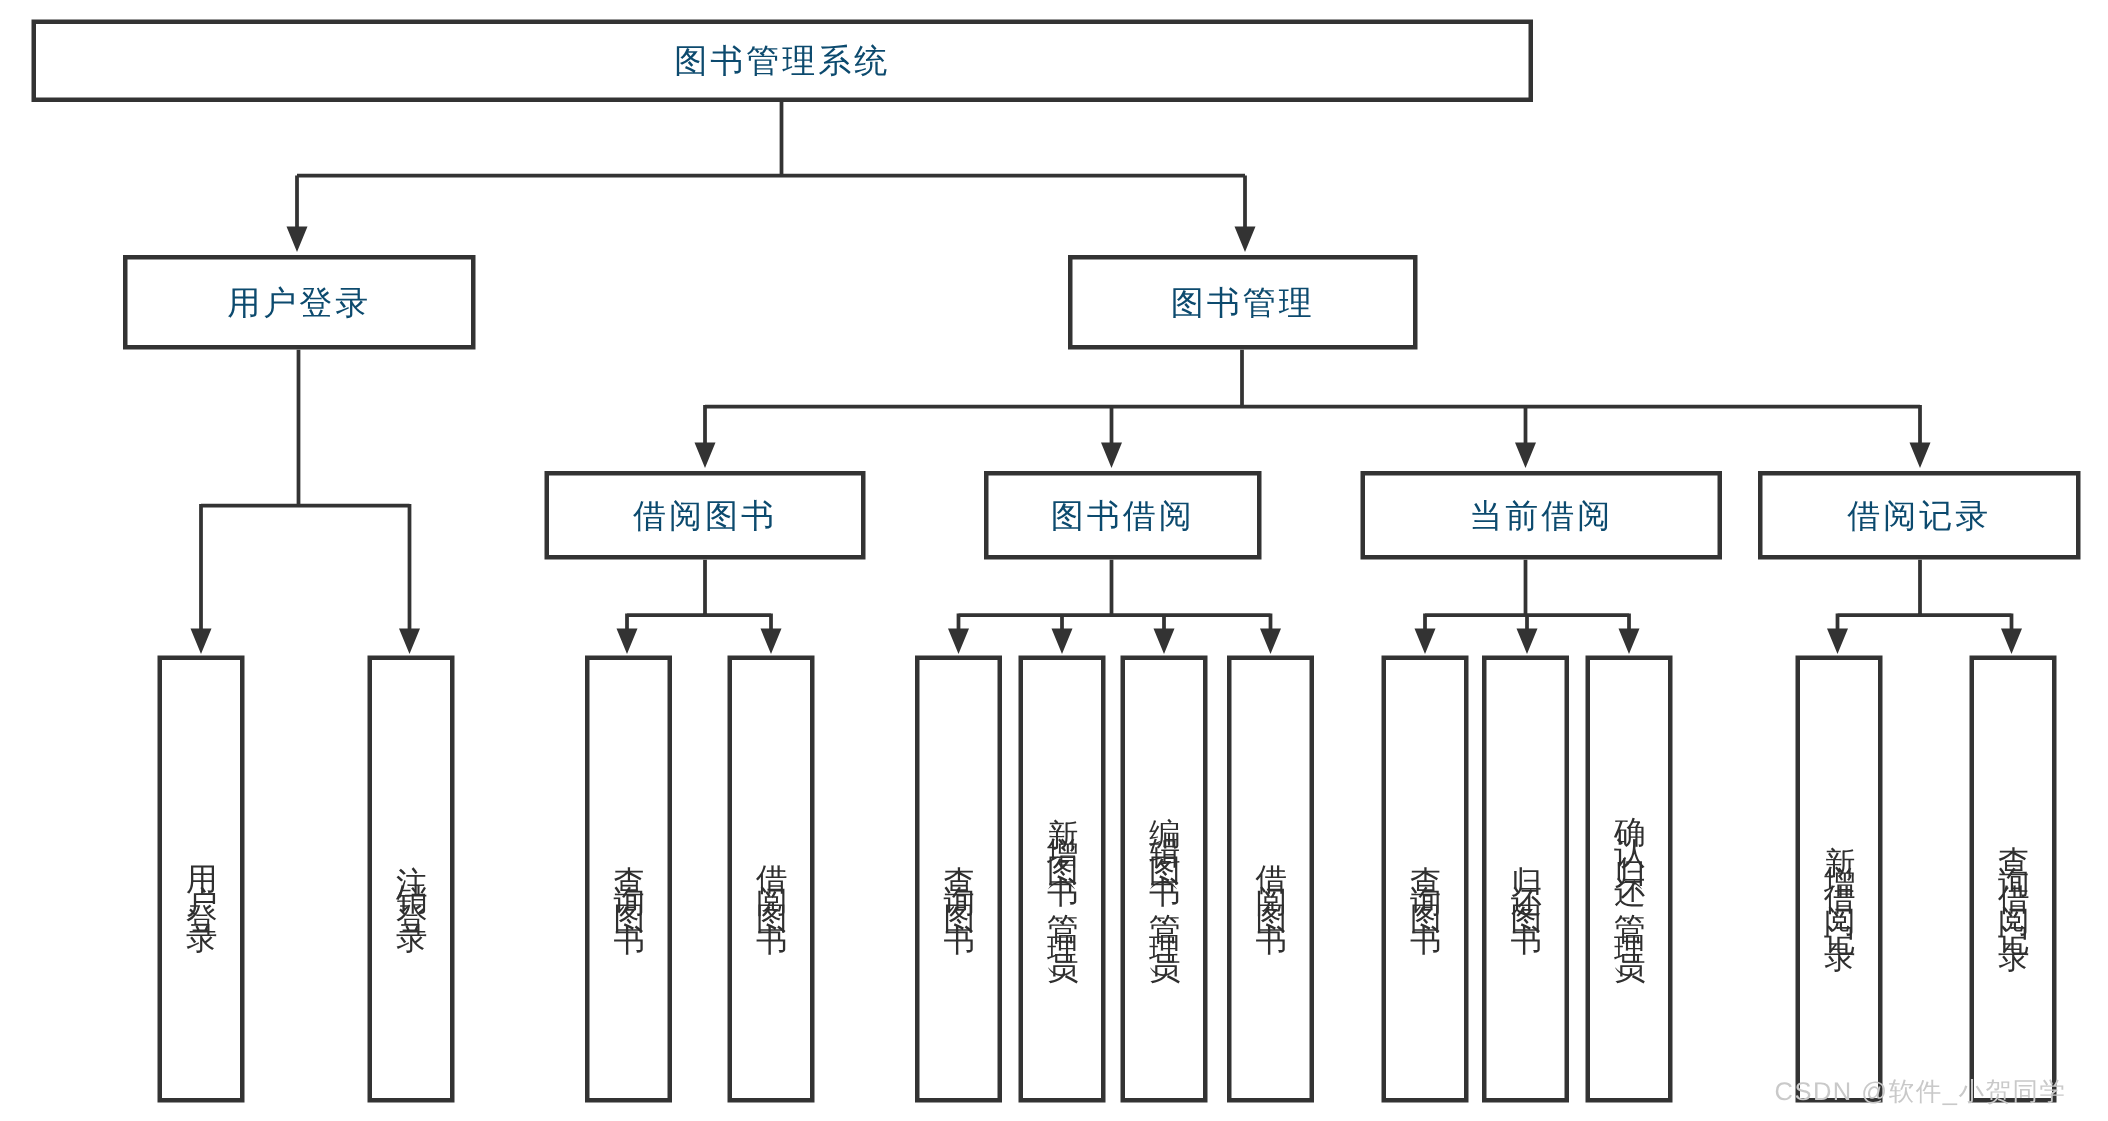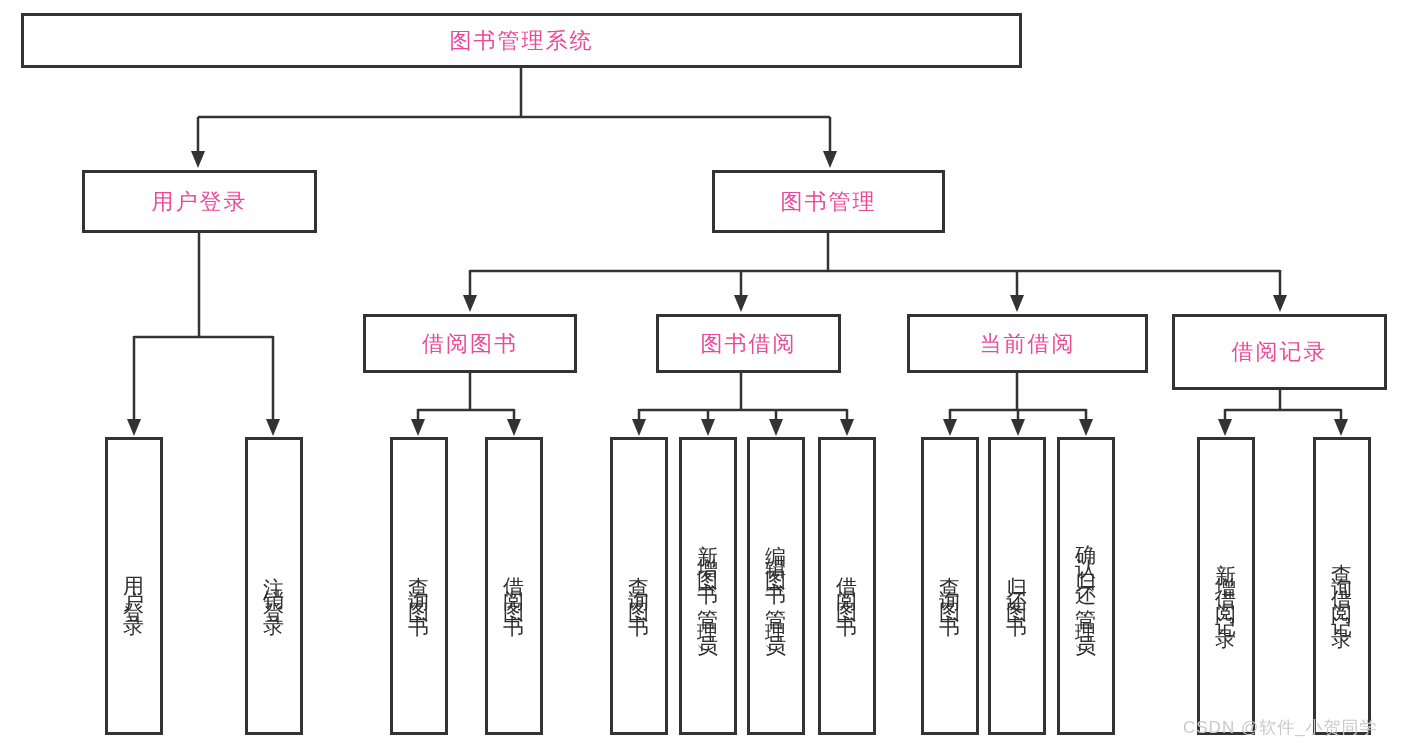--- a/index.html
+++ b/index.html
@@ -11,21 +11,21 @@
     overflow:hidden;
   }
   #connectors{position:absolute;left:0;top:0;z-index:1;}
   .node{
     position:absolute;
     box-sizing:border-box;
     border:3px solid #333333;
     background:#ffffff;
     display:flex;align-items:center;justify-content:center;
     z-index:2;
-    color:#ec4899;
+    color:#0c4a6e;
     font-size:22px;
     letter-spacing:2px;
     white-space:nowrap;
   }
   .leaf{
     position:absolute;
     top:437px;width:58px;height:298px;
     box-sizing:border-box;
     border:3px solid #333333;
     background:#ffffff;
@@ -93,21 +93,21 @@
 
   <div class="node" style="left:363px;top:314px;width:214px;height:59px">
     <span>借阅图书</span>
   </div>
   <div class="node" style="left:656px;top:314px;width:185px;height:59px">
     <span>图书借阅</span>
   </div>
   <div class="node" style="left:907px;top:314px;width:241px;height:59px">
     <span>当前借阅</span>
   </div>
-  <div class="node" style="left:1172px;top:314px;width:215px;height:76px">
+  <div class="node" style="left:1172px;top:314px;width:215px;height:59px">
     <span>借阅记录</span>
   </div>
 
   <div class="leaf" style="left:105px">
     <span class="vtext">用户登录</span>
   </div>
   <div class="leaf" style="left:245px">
     <span class="vtext">注销登录</span>
   </div>
 

